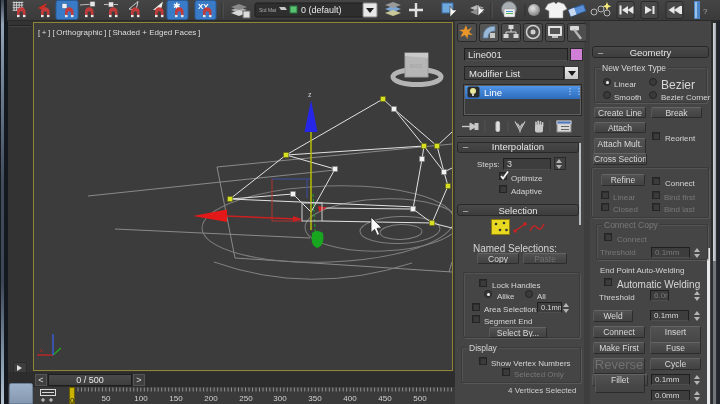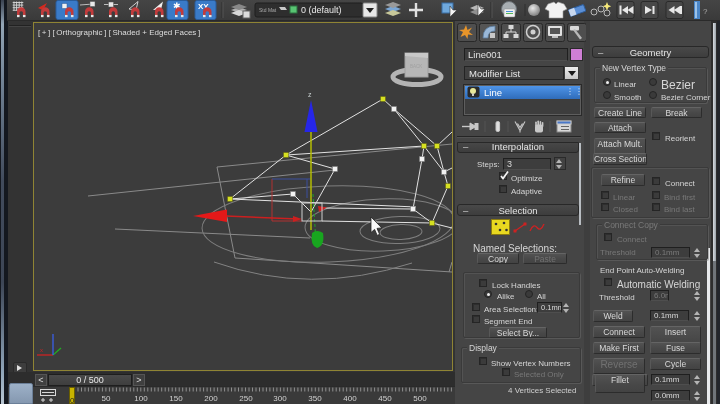--- a/index.html
+++ b/index.html
@@ -439,21 +439,21 @@
 <div class="btn" style="left:593px;top:310px;width:40px;height:12px;line-height:11px;font-size:8.5px">Weld</div>
 <div class="fld" style="left:650px;top:310px;width:39px;height:11px;line-height:10px;font-size:8px;color:#d8d8d8">0.1mm</div>
 <div class="abs" style="left:694px;top:311px">
     <div style="width:0;height:0;border-left:3.5px solid transparent;border-right:3.5px solid transparent;border-bottom:4.5px solid #b4b4b4"></div>
     <div style="margin-top:1.5px;width:0;height:0;border-left:3.5px solid transparent;border-right:3.5px solid transparent;border-top:4.5px solid #b4b4b4"></div>
   </div>
 <div class="btn" style="left:593px;top:326px;width:52px;height:12px;line-height:11px;font-size:8.5px">Connect</div>
 <div class="btn" style="left:650px;top:326px;width:51px;height:25px;line-height:11px;font-size:8.5px">Insert</div>
 <div class="btn" style="left:593px;top:342px;width:52px;height:12px;line-height:11px;font-size:8.5px">Make First</div>
 <div class="btn" style="left:650px;top:342px;width:51px;height:12px;line-height:11px;font-size:8.5px">Fuse</div>
-<div class="btn dis" style="left:593px;top:358px;width:52px;height:16px;line-height:11px;font-size:10px">Reverse</div>
+<div class="btn dis" style="left:593px;top:358px;width:52px;height:16px;line-height:11px;font-size:13px">Reverse</div>
 <div class="btn" style="left:650px;top:358px;width:51px;height:12px;line-height:11px;font-size:8.5px">Cycle</div>
 <div class="btn" style="left:592px;top:374px;width:56px;height:12px;line-height:11px;font-size:8.5px">CrossInsert</div>
 <div class="fld" style="left:651px;top:374px;width:39px;height:11px;line-height:10px;font-size:8px;color:#d8d8d8">0.1mm</div>
 <div class="abs" style="left:694px;top:375px">
     <div style="width:0;height:0;border-left:3.5px solid transparent;border-right:3.5px solid transparent;border-bottom:4.5px solid #b4b4b4"></div>
     <div style="margin-top:1.5px;width:0;height:0;border-left:3.5px solid transparent;border-right:3.5px solid transparent;border-top:4.5px solid #b4b4b4"></div>
   </div>
 <div class="btn" style="left:595px;top:374px;width:50px;height:19px;line-height:10px;font-size:8.5px">Fillet</div>
 <div class="fld" style="left:651px;top:390px;width:39px;height:11px;line-height:10px;font-size:8px;color:#d8d8d8">0.0mm</div>
 <div class="abs" style="left:694px;top:391px">

